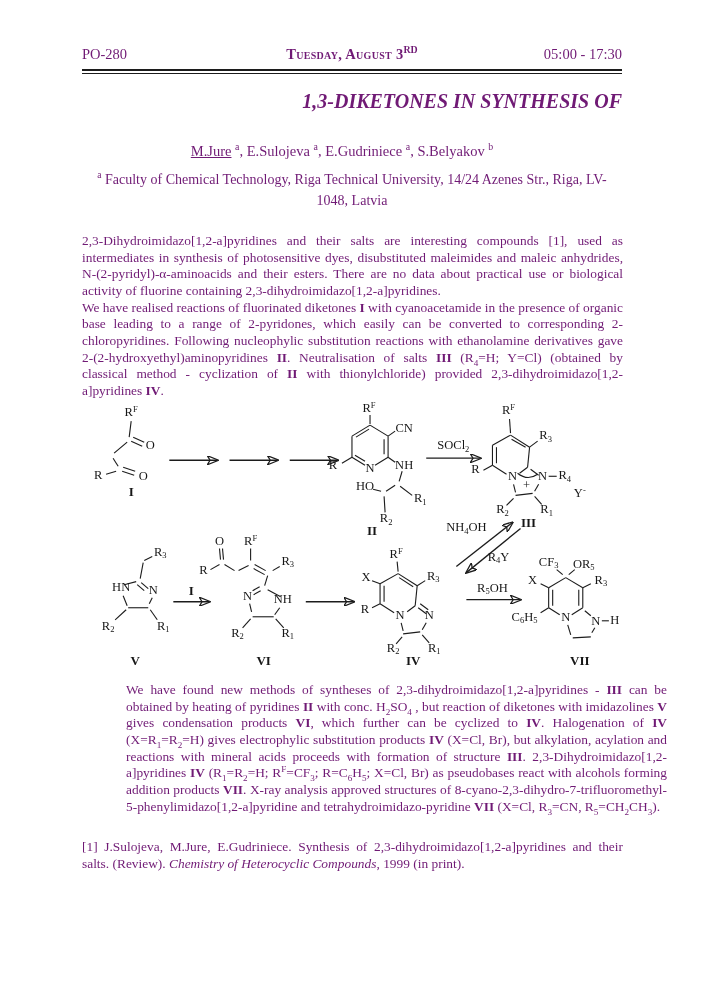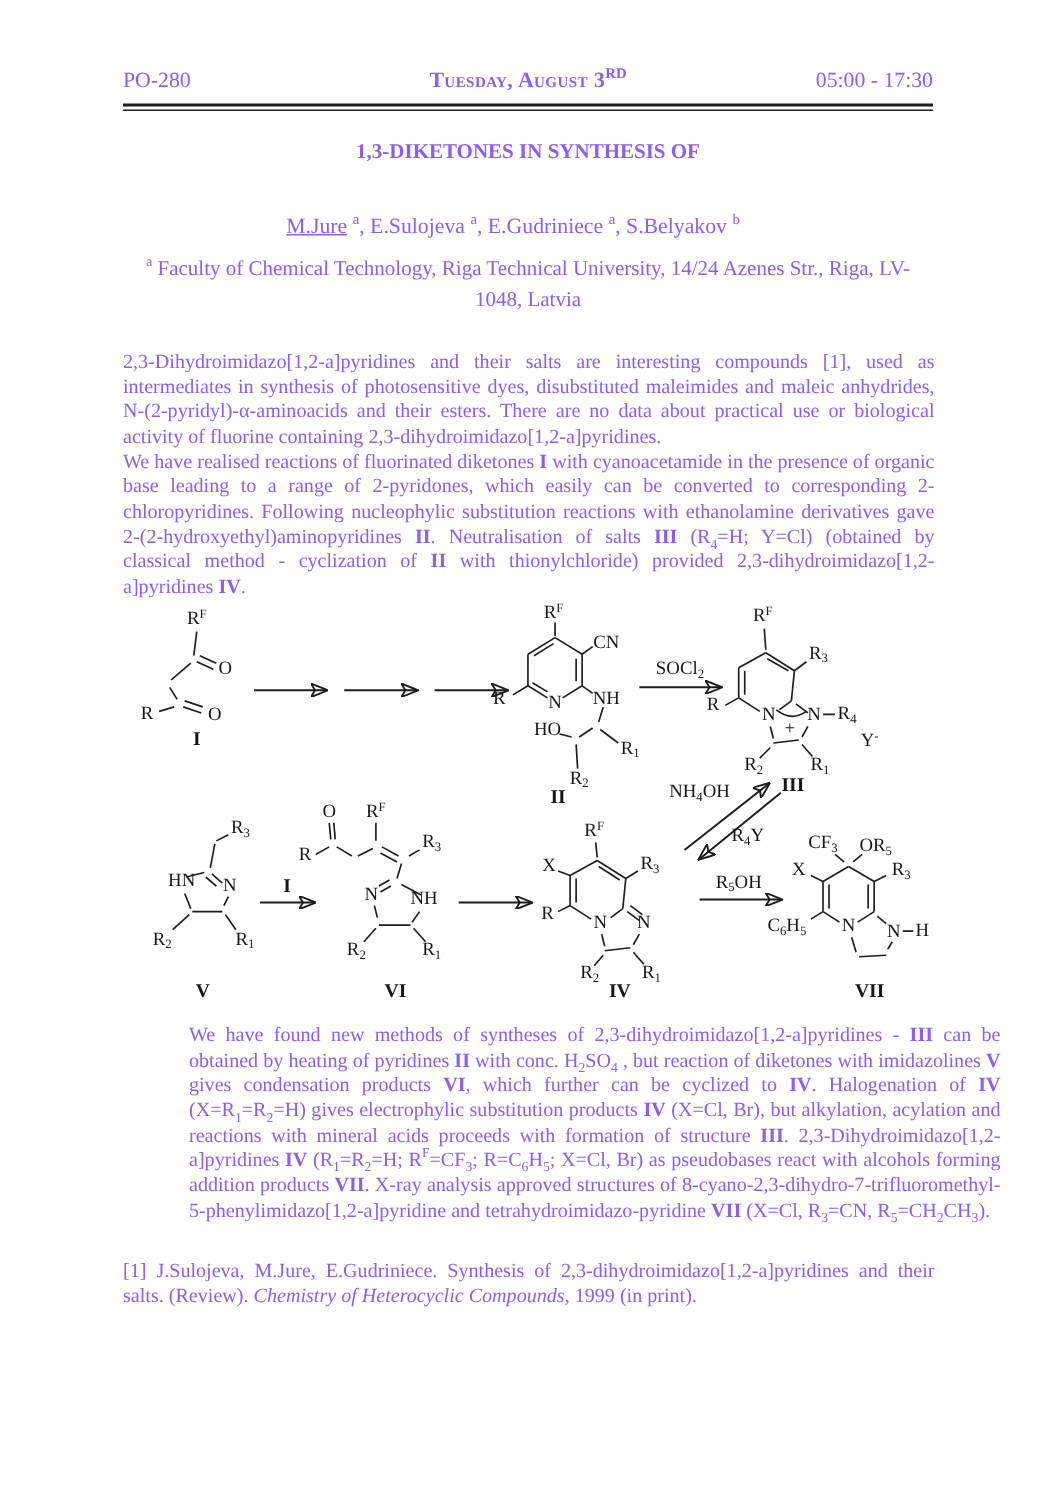--- a/index.html
+++ b/index.html
@@ -1,25 +1,25 @@
 <!DOCTYPE html>
 <html><head>
 <meta charset="utf-8">
 <style>
   body{margin:0;background:#fff;}
   .page{position:relative;width:704px;height:996px;background:#fff;overflow:hidden;
-        font-family:"Liberation Serif",serif;color:#8b5cf6;}
+        font-family:"Liberation Serif",serif;color:#701a75;}
   .hdr{position:absolute;left:82px;top:46px;width:540px;height:20px;font-size:14.5px;}
   .hdr-left{position:absolute;left:0;top:0;}
   .hdr-center{position:absolute;left:0;right:0;top:0;text-align:center;font-weight:bold;}
   .hdr-right{position:absolute;right:0;top:0;}
   .hdr-rule{position:absolute;left:82px;top:69px;width:540px;height:2px;
             border-top:2.4px solid #1c1c1c;border-bottom:1px solid #1c1c1c;}
-  .title{position:absolute;left:82px;top:91px;width:540px;text-align:center;
-         font-weight:bold;font-size:14px;line-height:21px;}
+  .title{position:absolute;left:82px;top:91px;width:540px;text-align:right;
+         font-weight:bold;font-size:20px;line-height:21px;font-style:italic;}
   .authors{position:absolute;left:72px;top:143px;width:540px;text-align:center;font-size:14.5px;}
   .affil{position:absolute;left:82px;top:170px;width:540px;text-align:center;
          font-size:14px;line-height:20.5px;}
   .body-text{position:absolute;left:82px;width:541px;font-size:13.4px;line-height:16.65px;
              text-align:justify;}
   .body-text p{margin:0;}
   #body1{top:233px;}
   #body2{top:682px;margin-left:44px;}
   .ref{position:absolute;left:82px;top:839px;width:541px;font-size:13.4px;
        line-height:16.65px;text-align:justify;}

